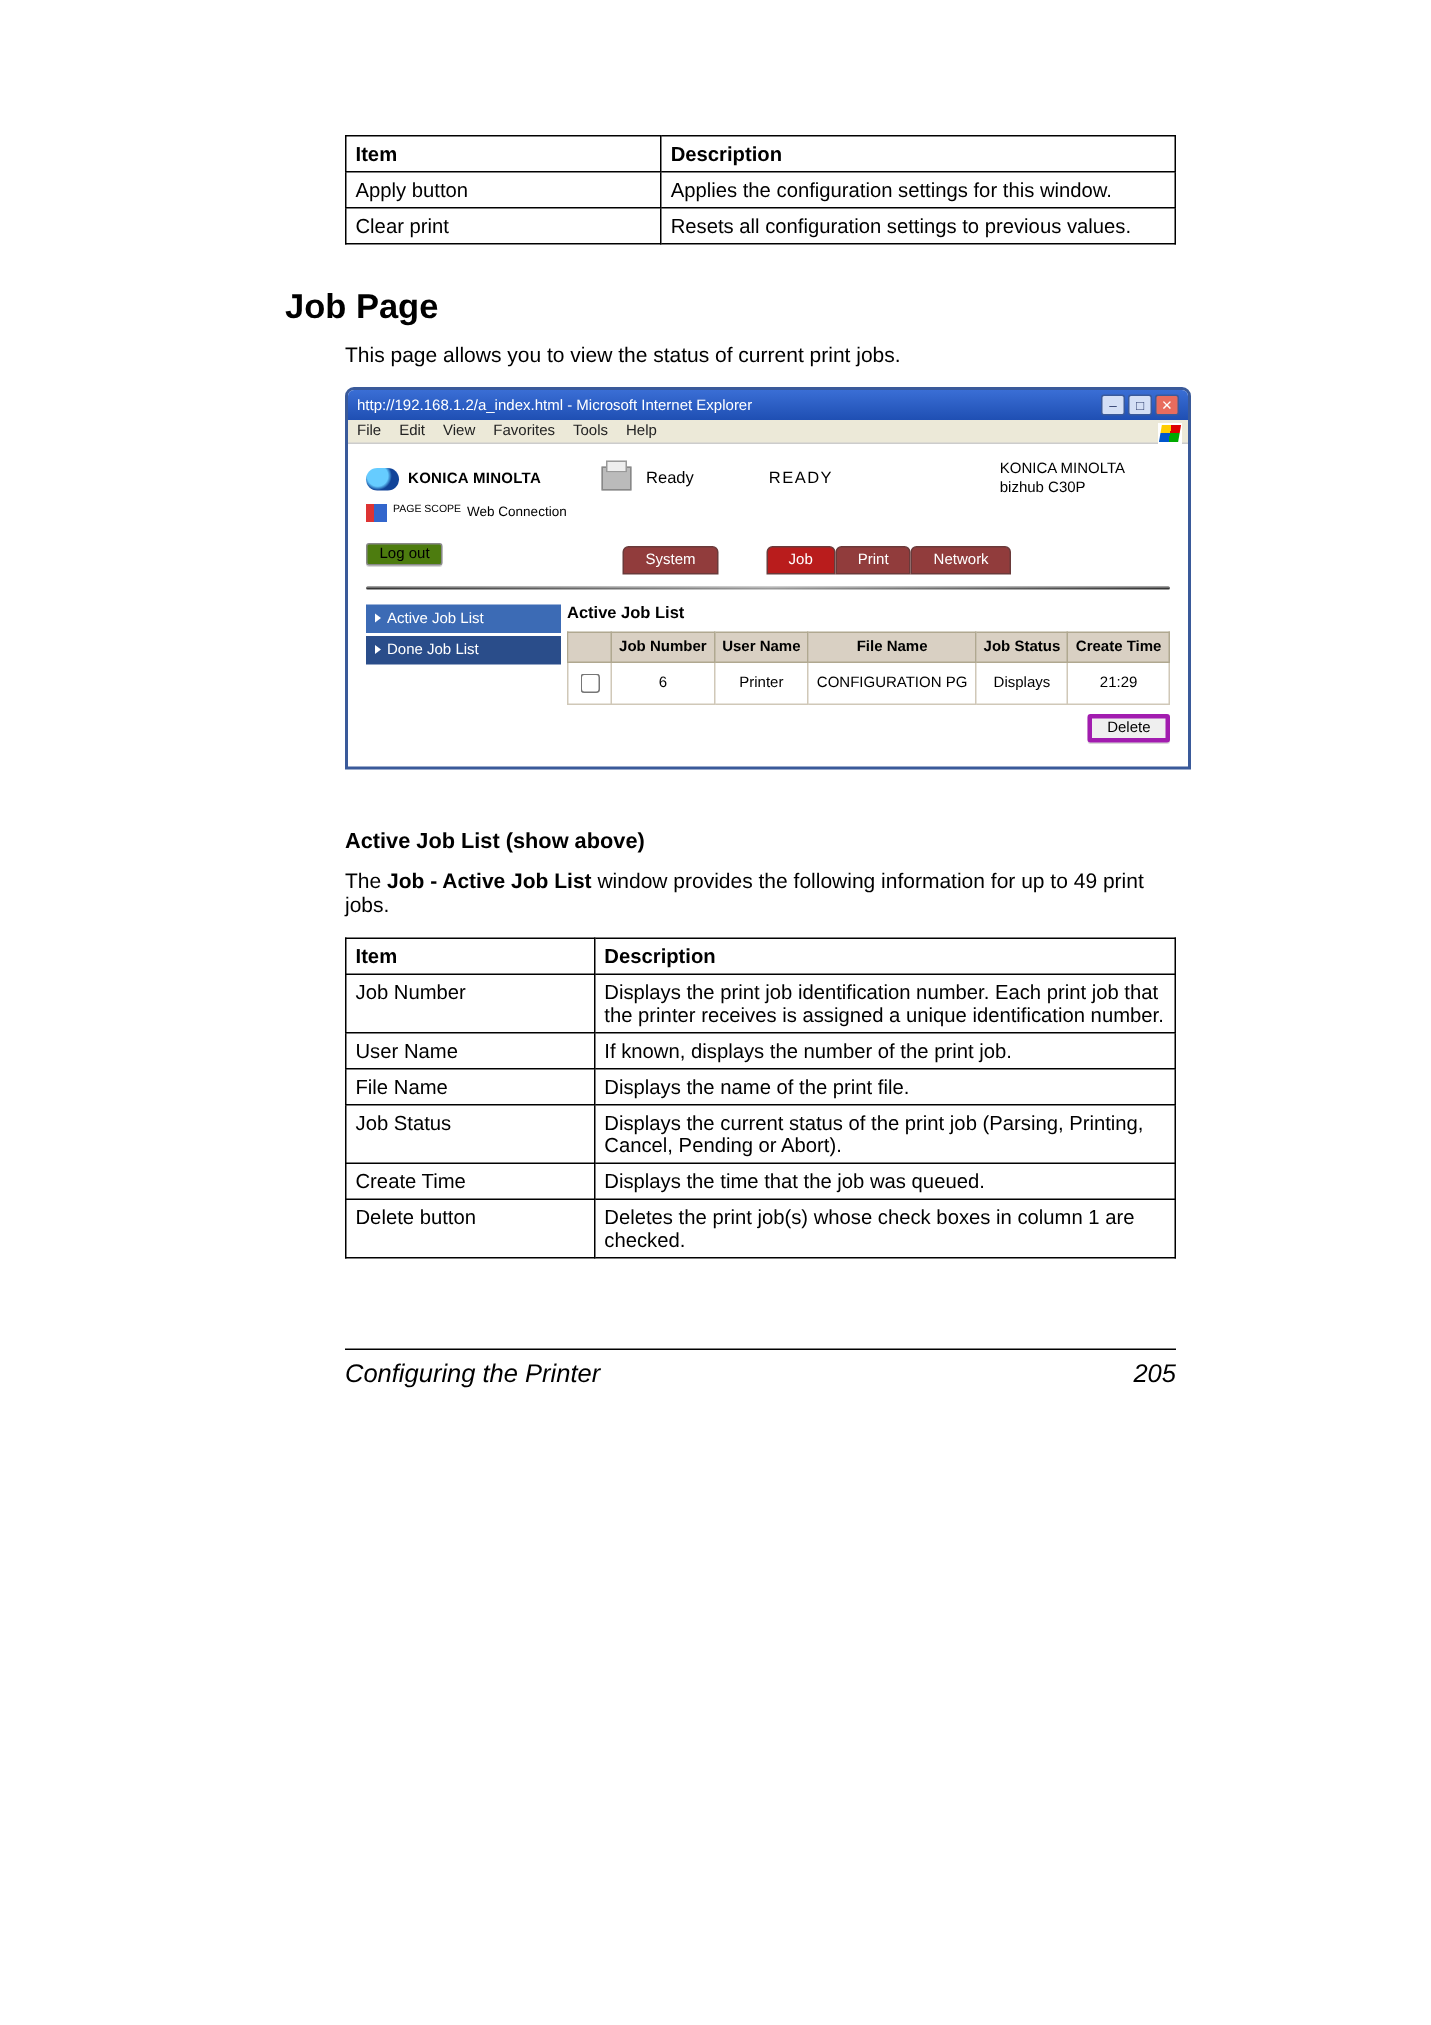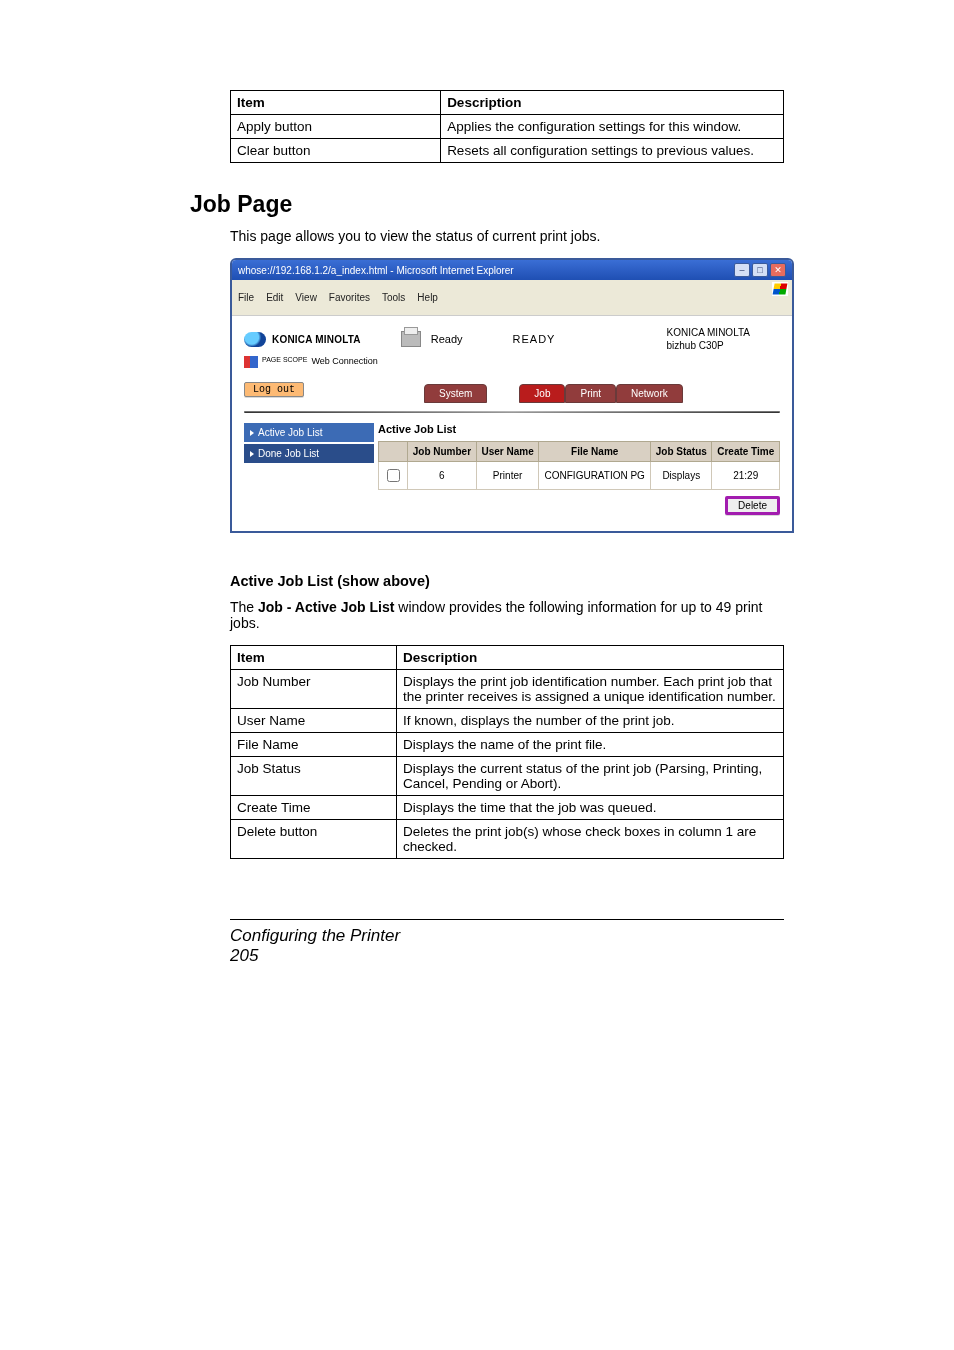--- a/index.html
+++ b/index.html
@@ -69,21 +69,21 @@
     display: inline-flex;
     align-items: center;
     justify-content: center;
     font-size: 9px;
     line-height: 1;
     color: #2a3a6a;
   }
   .winbtn.close { background: #e86c5e; color:#fff; }
   .menubar {
     background: #ece9d8;
-    padding: 12px 6px;
+    padding: 2px 6px;
     font-size: 10px;
     color: #222;
     display: flex;
     gap: 12px;
     border-bottom: 1px solid #ccc;
     position: relative;
   }
   .flag {
     position: absolute;
     right: 4px;
@@ -145,25 +145,24 @@
   }
   .ps-icon {
     width: 14px; height: 12px;
     background: linear-gradient(90deg,#d33 0 40%,#36c 40% 100%);
   }
   .logout-btn {
     margin: 14px 0 6px 0;
     padding: 1px 8px;
     font-size: 10px;
     border: 1px solid #888;
-    background: #fdba74;
+    background: #4d7c0f;
     border-radius: 2px;
     box-shadow: 0 1px 0 rgba(0,0,0,.15);
     display: inline-block;
-    font-family: Liberation Mono, monospace;
   }
   .tabs {
     display: flex;
     margin-top: 2px;
     margin-left: 120px;
     gap: 0;
     font-size: 10px;
   }
   .tab {
     padding: 3px 14px;
@@ -267,21 +266,20 @@
   }
   table.details th { font-weight: bold; }
   table.details .col1 { width: 30%; }
   .footer {
     margin-top: 60px;
     border-top: 1px solid #000;
     padding-top: 6px;
     display: flex;
     justify-content: space-between;
     align-items: baseline;
-    flex-direction: column;
   }
   .footer .left {
     font-style: italic;
     font-size: 17px;
   }
   .footer .right {
     font-style: italic;
     font-size: 17px;
   }
 </style>
@@ -294,32 +292,32 @@
     <tbody>
         <tr>
       <th class="col1">Item</th>
       <th>Description</th>
     </tr>
     <tr>
       <td>Apply button</td>
       <td>Applies the configuration settings for this window.</td>
     </tr>
     <tr>
-      <td>Clear button</td>
+      <td>Clear print</td>
       <td>Resets all configuration settings to previous values.</td>
     </tr>
   </tbody>
     </table>
 
   <h2 class="job-page">Job Page</h2>
   <p class="body-text">This page allows you to view the status of current print jobs.</p>
 
   <div class="screenshot">
     <div class="titlebar">
-      <span>whose://192.168.1.2/a_index.html - Microsoft Internet Explorer</span>
+      <span>http://192.168.1.2/a_index.html - Microsoft Internet Explorer</span>
       <span class="winbtns">
         <span class="winbtn">–</span>
         <span class="winbtn">□</span>
         <span class="winbtn close">✕</span>
       </span>
     </div>
     <div class="menubar">
       <span>File</span>
       <span>Edit</span>
       <span>View</span>

